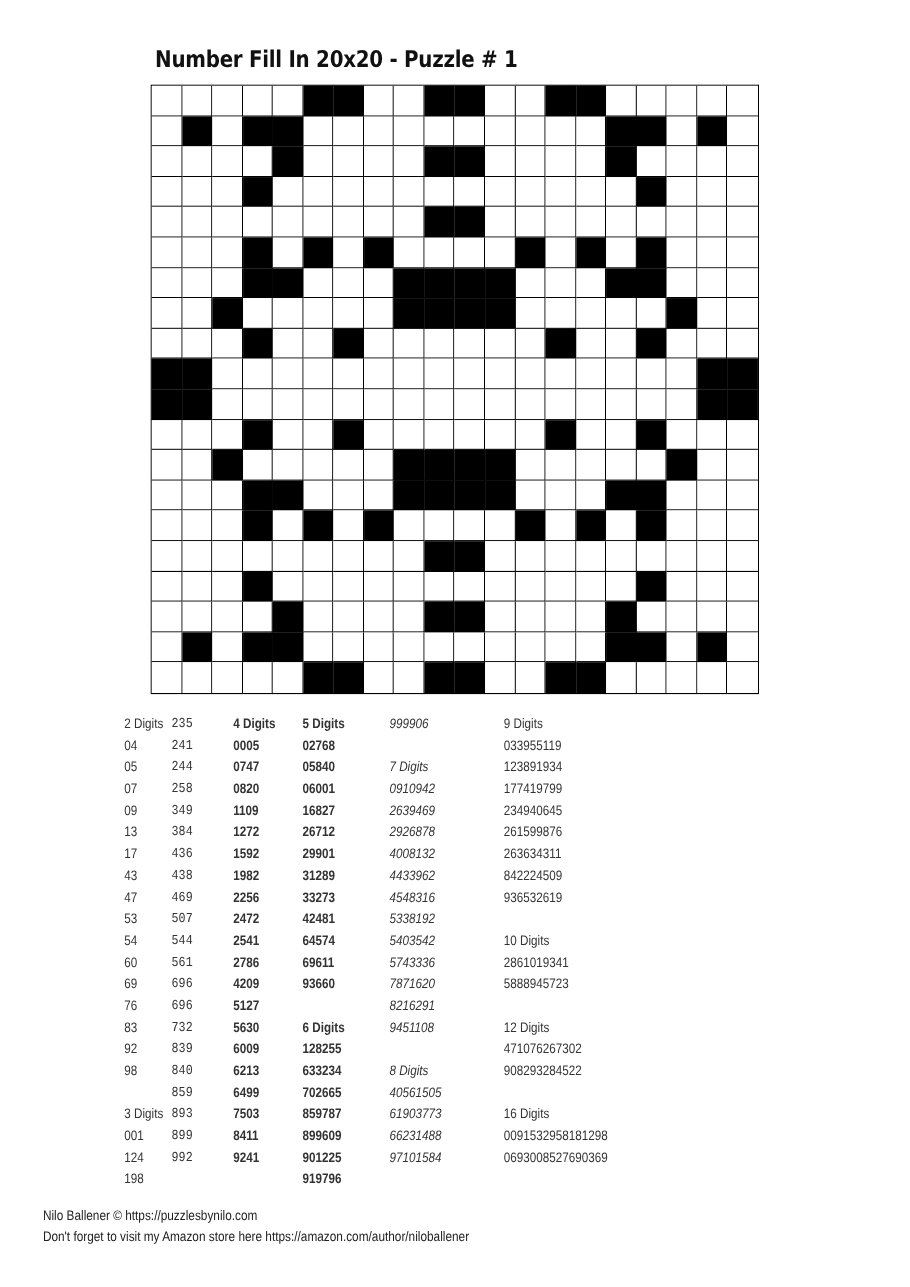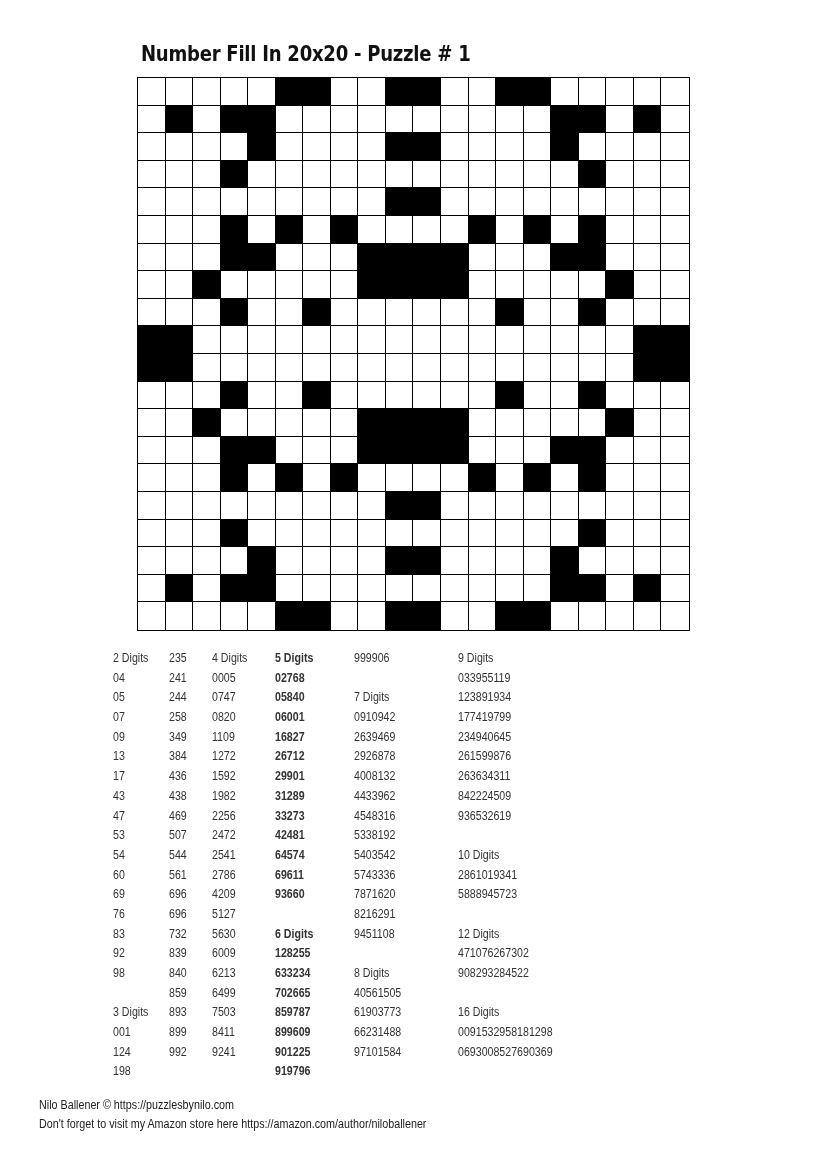--- a/index.html
+++ b/index.html
@@ -441,21 +441,21 @@
       <div class="item">76</div>
       <div class="item">83</div>
       <div class="item">92</div>
       <div class="item">98</div>
       <div class="item"></div>
       <div class="item">3 Digits</div>
       <div class="item">001</div>
       <div class="item">124</div>
       <div class="item">198</div>
     </div>
-    <div class="col" style="left: 169px;">
+    <div class="col" style="left: 156px; font-family: Liberation Mono, monospace;">
       <div class="item">235</div>
       <div class="item">241</div>
       <div class="item">244</div>
       <div class="item">258</div>
       <div class="item">349</div>
       <div class="item">384</div>
       <div class="item">436</div>
       <div class="item">438</div>
       <div class="item">469</div>
       <div class="item">507</div>
@@ -464,21 +464,21 @@
       <div class="item">696</div>
       <div class="item">696</div>
       <div class="item">732</div>
       <div class="item">839</div>
       <div class="item">840</div>
       <div class="item">859</div>
       <div class="item">893</div>
       <div class="item">899</div>
       <div class="item">992</div>
     </div>
-    <div class="col" style="left: 212px;">
+    <div class="col" style="left: 212px; font-weight: bold;">
       <div class="item">4 Digits</div>
       <div class="item">0005</div>
       <div class="item">0747</div>
       <div class="item">0820</div>
       <div class="item">1109</div>
       <div class="item">1272</div>
       <div class="item">1592</div>
       <div class="item">1982</div>
       <div class="item">2256</div>
       <div class="item">2472</div>
@@ -511,21 +511,21 @@
       <div class="item"></div>
       <div class="item">6 Digits</div>
       <div class="item">128255</div>
       <div class="item">633234</div>
       <div class="item">702665</div>
       <div class="item">859787</div>
       <div class="item">899609</div>
       <div class="item">901225</div>
       <div class="item">919796</div>
     </div>
-    <div class="col" style="left: 354px;">
+    <div class="col" style="left: 354px; font-style: italic;">
       <div class="item">999906</div>
       <div class="item"></div>
       <div class="item">7 Digits</div>
       <div class="item">0910942</div>
       <div class="item">2639469</div>
       <div class="item">2926878</div>
       <div class="item">4008132</div>
       <div class="item">4433962</div>
       <div class="item">4548316</div>
       <div class="item">5338192</div>

